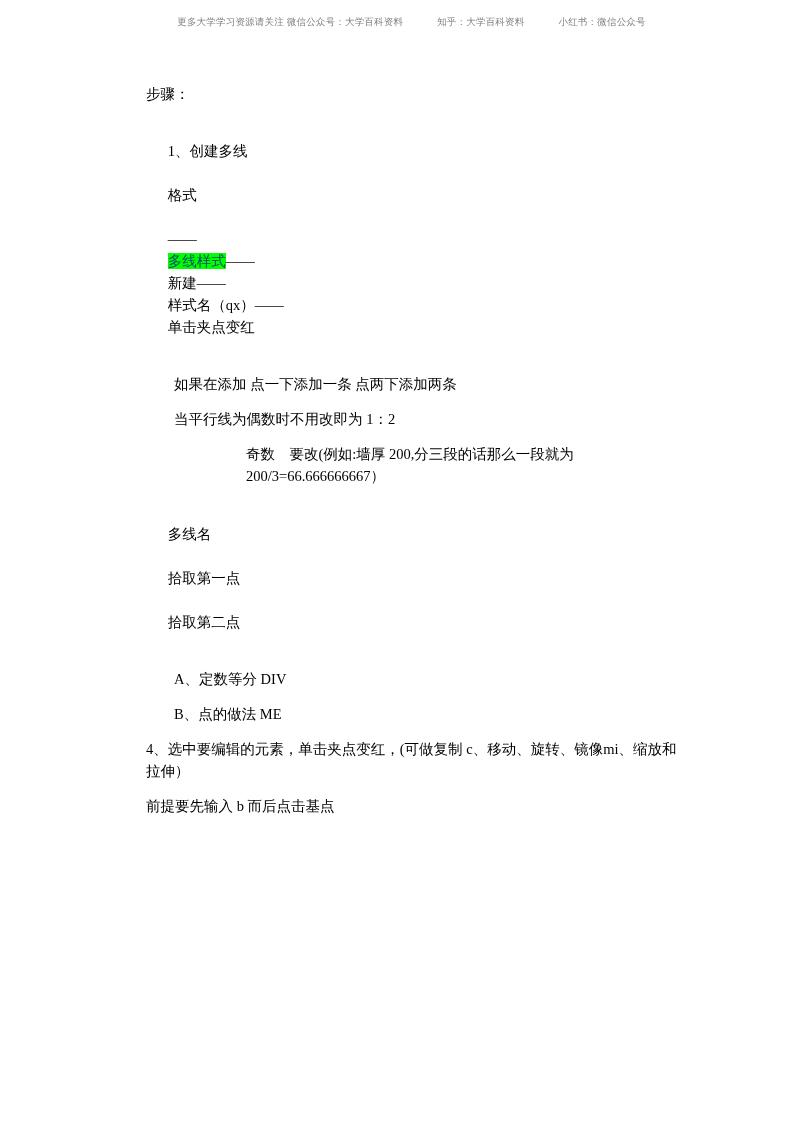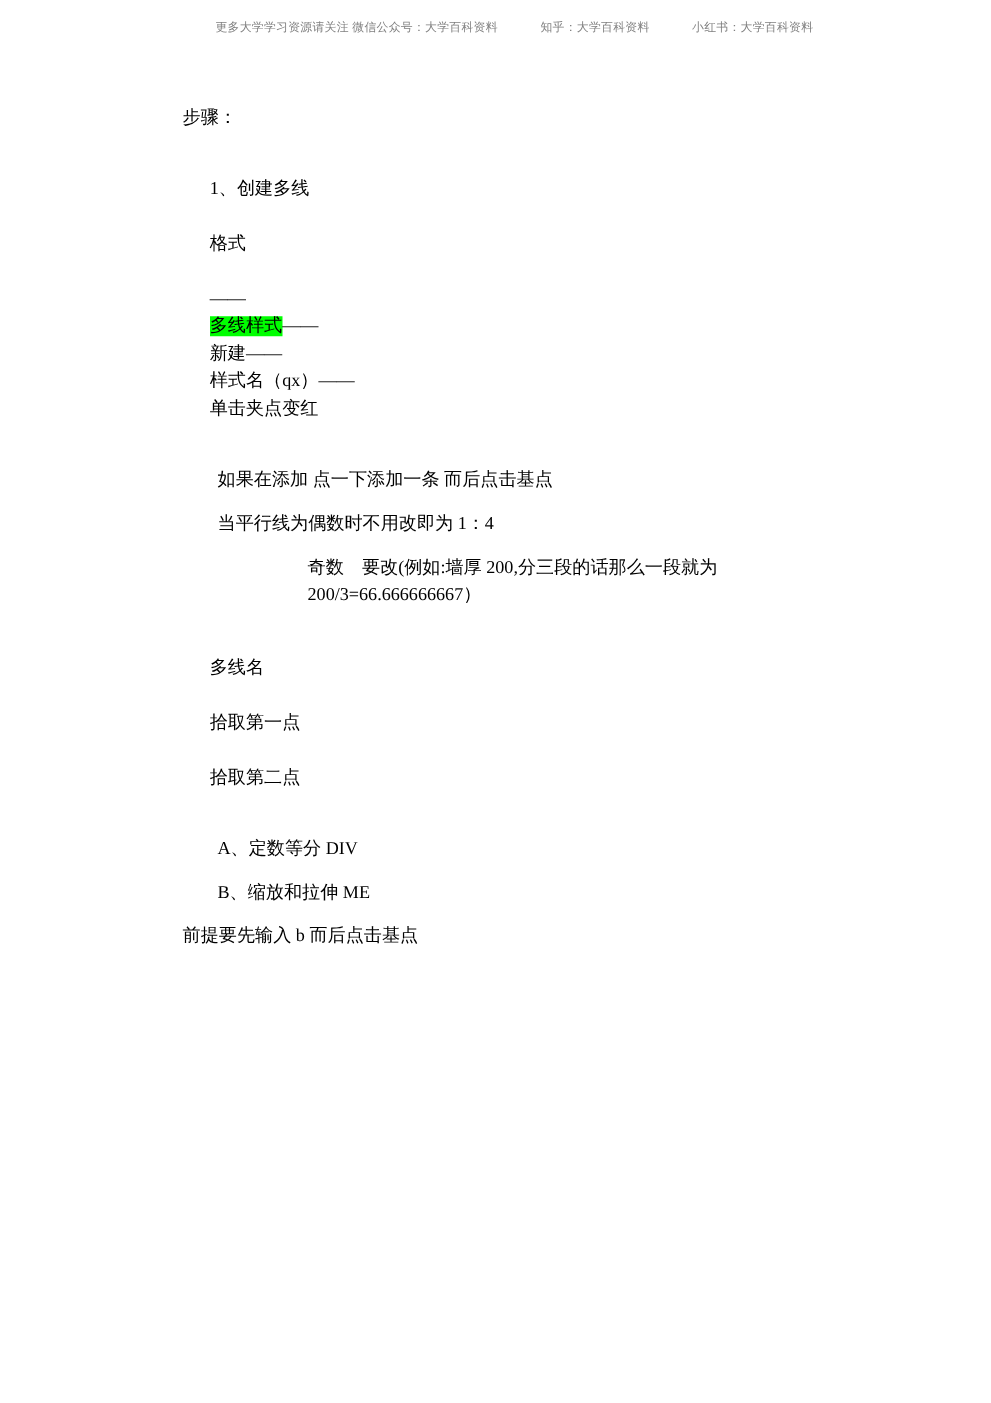--- a/index.html
+++ b/index.html
@@ -49,64 +49,65 @@
   }
   .line {
     white-space: pre-wrap;
     margin: 13px;
     padding: 0;
   }
   .indent1 { padding-left: 28px; }
   .indent3 { padding-left: 100px; }
   .hl-green {
     background: #00ff00;
-    color: #000000;
+    color: #0c4a6e;
   }
 </style>
 </head>
 <body>
 
 <div class="page">
 
   <div class="header-bar">
     <span>更多大学学习资源请关注 微信公众号：大学百科资料</span>
     <span>知乎：大学百科资料</span>
-    <span>小红书：大学百科资料</span>
+    <span>小红书：微信公众号</span>
   </div>
 
   <div class="content">
 
     <p class="line">步骤：</p>
 
     <p class="line">
       <span>1、创建多线</span>
       <span style="display:inline-block;width:22px"></span>
       <span>格式</span>
       <span style="display:inline-block;width:12px"></span>
       <span>——</span>
       <span class="hl-green">多线样式</span><span>——</span>
       <span>新建——</span>
       <span>样式名（qx）——</span>
       <span>单击夹点变红</span>
     </p>
 
 
-    <p class="line indent1">如果在添加 点一下添加一条 而后点击基点</p>
-    <p class="line indent1">当平行线为偶数时不用改即为 1：4</p>
+    <p class="line indent1">如果在添加 点一下添加一条 点两下添加两条</p>
+    <p class="line indent1">当平行线为偶数时不用改即为 1：2</p>
     <p class="line indent3">奇数　要改(例如:墙厚 200,分三段的话那么一段就为200/3=66.666666667）</p>
 
 
     <p class="line">
       <span>多线名</span>
       <span style="display:inline-block;width:28px"></span>
       <span>拾取第一点</span>
       <span style="display:inline-block;width:28px"></span>
       <span>拾取第二点</span>
     </p>
 
 
     <p class="line indent1">A、定数等分 DIV</p>
-    <p class="line indent1">B、缩放和拉伸 ME</p>
+    <p class="line indent1">B、点的做法 ME</p>
 
+    <p class="line">4、选中要编辑的元素，单击夹点变红，(可做复制 c、移动、旋转、镜像mi、缩放和拉伸）</p>
     <p class="line">前提要先输入 b 而后点击基点</p>
 
   </div>
 </div>
 
 </body></html>

